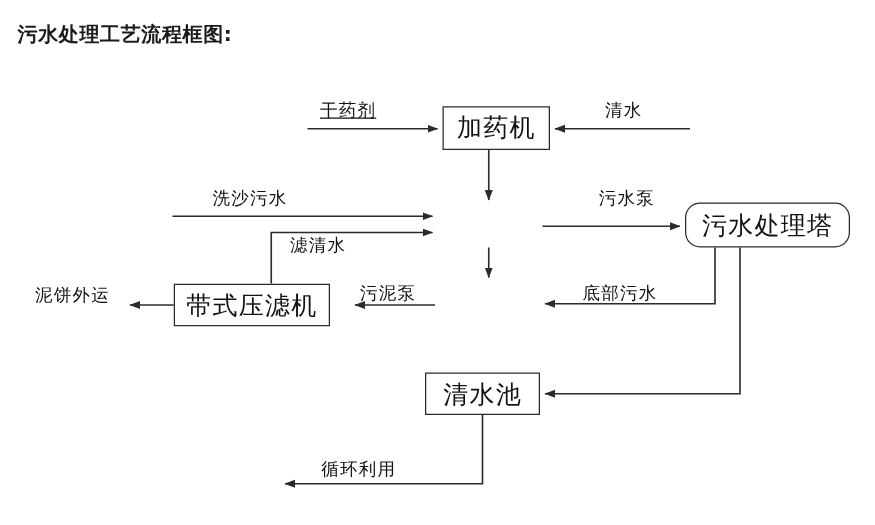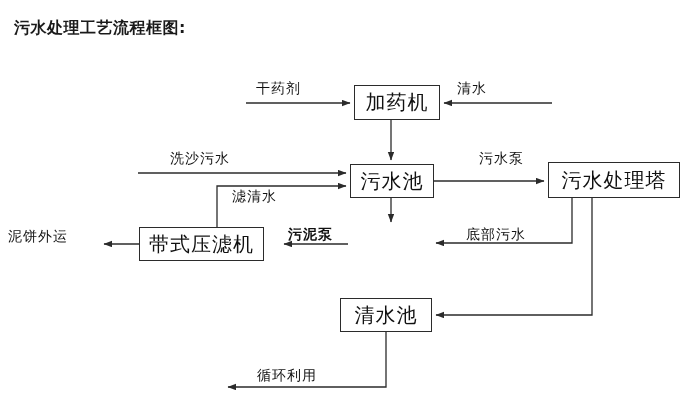--- a/index.html
+++ b/index.html
@@ -103,48 +103,45 @@
 
     <path d="M155,244 L104,244" stroke="#2b2b2b" stroke-width="1.3" fill="none" marker-end="url(#arrow)"></path>
 
     <path d="M386,332 L386,387 L228,387" stroke="#2b2b2b" stroke-width="1.3" fill="none" marker-end="url(#arrow)"></path>
   </svg>
 
   <div class="node-box" style="left:354px; top:85px; width:86px; height:35px;">
     <span>加药机</span>
   </div>
 
-  <div class="node-box" style="left:350px; top:164px; width:84px; height:34px;">
-    <span>污水池</span>
-  </div>
 
-  <div class="node-box" style="left:548px; top:162px; width:132px; height:36px;">
+  <div class="node-box" style="left:548px; top:162px; width:132px; height:36px;border-radius:12px;">
     <span>污水处理塔</span>
   </div>
 
   <div class="node-box" style="left:139px; top:227px; width:125px; height:34px;">
     <span>带式压滤机</span>
   </div>
 
 
   <div class="node-box" style="left:340px; top:298px; width:92px; height:34px;text-align:right;">
     <span>清水池</span>
   </div>
 
-  <div class="edge-label" style="left:256px; top:80px;">干药剂</div>
+  <div class="edge-label" style="left:256px; top:80px;text-decoration:underline;">干药剂</div>
 
-  <div class="edge-label" style="left:457px; top:80px;">清水</div>
+  <div class="edge-label" style="left:484px; top:80px;">清水</div>
 
   <div class="edge-label" style="left:170px; top:150px;">洗沙污水</div>
 
   <div class="edge-label" style="left:232px; top:188px;">滤清水</div>
 
   <div class="edge-label" style="left:455px; top:150px;margin-left:24px;">污水泵</div>
 
-  <div class="edge-label" style="left:288px; top:226px;font-weight:bold;">污泥泵</div>
+  <div class="edge-label" style="left:288px; top:226px;">污泥泵</div>
 
   <div class="edge-label" style="left:466px; top:226px;">底部污水</div>
 
   <div class="edge-label" style="left:257px; top:367px;">循环利用</div>
 
-  <div class="terminal-label" style="left:8px; top:228px;">泥饼外运</div>
+  <div class="terminal-label" style="left:28px; top:228px;">泥饼外运</div>
 
 </div>
 
 </body></html>

